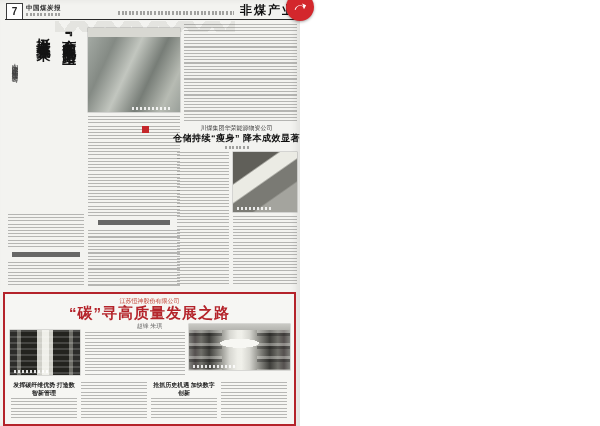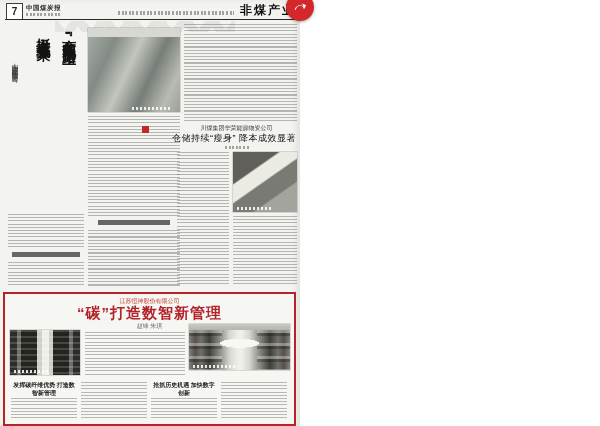--- a/index.html
+++ b/index.html
@@ -47,21 +47,21 @@
     linear-gradient(to bottom,#c9c9c4 0,#b5b5b0 13%,rgba(0,0,0,0) 13%),
     radial-gradient(ellipse 32% 16% at 50% 42%,#f7f7f3 0 60%,rgba(0,0,0,0) 61%),
     linear-gradient(to right,#82827e 0,#55504f 6%,#70706a 12%,#3e3e3a 20%,#8a8a84 30%,
       #d6d6d0 40%,#eeeee8 48%,#f0f0ea 52%,#d6d6d0 60%,#8a8a84 70%,#3e3e3a 80%,
       #70706a 88%,#55504f 94%,#82827e 100%);overflow:hidden;}
   .rack{position:absolute;top:13%;bottom:0;width:33%;
     background:repeating-linear-gradient(to bottom,rgba(240,240,235,.35) 0 3px,rgba(0,0,0,.28) 3px 6px,rgba(0,0,0,0) 6px 13px);}
 
   .mini-red{background:#c4272b;}
   .kicker-c{font-size:6px;color:#333;text-align:center;}
-  .mid-head{font-size:9px;font-weight:normal;color:#0d0d0d;text-align:left;letter-spacing:.5px;white-space:nowrap;}
+  .mid-head{font-size:9px;font-weight:bold;color:#0d0d0d;text-align:right;letter-spacing:.5px;white-space:nowrap;}
 
   .redbox{left:3px;top:292px;width:289px;height:130px;border:2px solid #b4232a;background:#f6f6f3;}
   .rb-kicker{left:0;right:0;top:3px;text-align:center;font-size:6px;color:#c0392b;}
   .rb-title{left:0;right:0;top:10px;text-align:center;font-size:15px;font-weight:bold;color:#b4232a;letter-spacing:1px;}
   .rb-byline{left:0;right:0;top:28px;text-align:center;font-size:6px;color:#666;}
   .rb-subhead{font-size:6px;font-weight:bold;color:#222;text-align:center;line-height:1.25;}
 
   
   .panel{left:300px;top:0;width:300px;height:426px;background:#fff;}
 
@@ -107,21 +107,21 @@
     <div class="abs mid-head" style="left:172px;top:132px;width:128px;">仓储持续“瘦身” 降本成效显著</div>
     <div class="abs txl" style="left:225px;top:146px;width:24px;height:3px;"></div>
     <div class="abs tx" style="left:177px;top:152px;width:52px;height:132px;"></div>
     <div class="abs ph ph-machine" style="left:233px;top:152px;width:64px;height:60px;">
       <div class="ph-cap" style="width:34px;"></div>
     </div>
     <div class="abs tx" style="left:233px;top:216px;width:64px;height:68px;"></div>
 
     <div class="abs redbox">
       <div class="abs rb-kicker">江苏恒神股份有限公司</div>
-      <div class="abs rb-title">“碳”打造数智新管理</div>
+      <div class="abs rb-title">“碳”寻高质量发展之路</div>
       <div class="abs rb-byline">赵锋 朱琪</div>
 
       <div class="abs ph ph-rack" style="left:5px;top:36px;width:70px;height:45px;">
         <div class="ph-cap" style="width:36px;"></div>
       </div>
       <div class="abs tx" style="left:80px;top:38px;width:100px;height:44px;"></div>
       <div class="abs ph ph-aisle" style="left:184px;top:30px;width:101px;height:46px;">
         <div class="rack" style="left:0;"></div>
         <div class="rack" style="right:0;"></div>
         <div class="ph-cap" style="width:44px;"></div>

